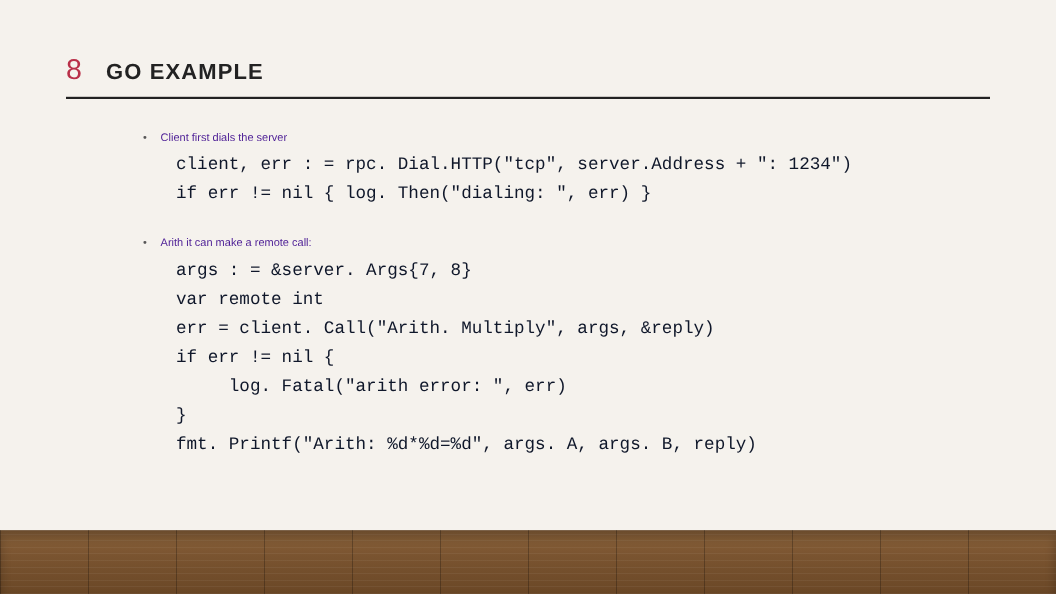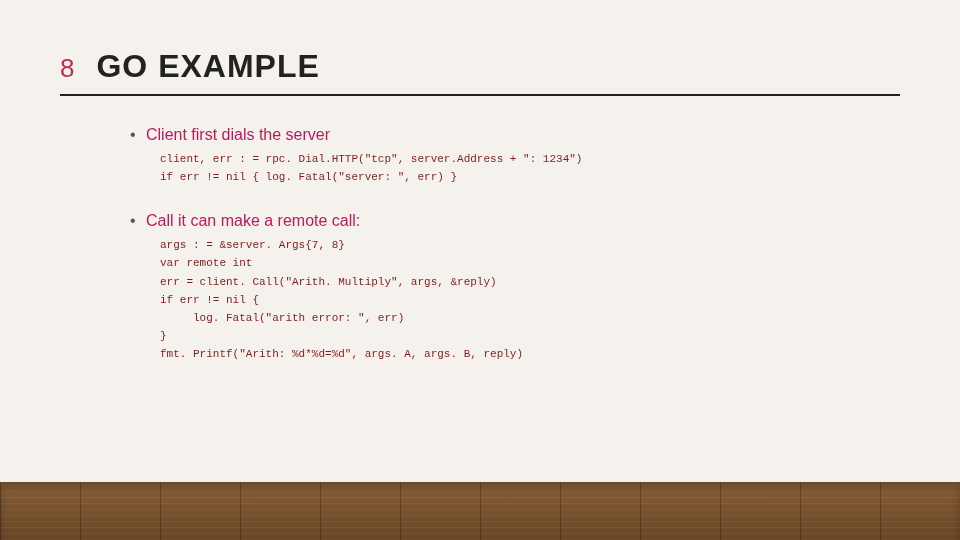--- a/index.html
+++ b/index.html
@@ -22,60 +22,60 @@
     gap: 22px;
     margin-bottom: 12px;
   }
   .page-num {
     color: #b93049;
     font-size: 26px;
     font-weight: 400;
     line-height: 1;
   }
   .title {
-    font-size: 32px;
+    font-size: 20px;
     font-weight: 600;
     letter-spacing: 1px;
     color: #222;
     line-height: 1;
   }
   .rule {
     border: none;
     border-top: 2px solid #222;
     margin: 0 0 30px 0;
   }
   .content {
     padding-left: 70px;
   }
   .bullet {
     margin-bottom: 26px;
   }
   .bullet-lead {
-    font-size: 16px;
-    color: #be185d;
+    font-size: 10px;
+    color: #4c1d95;
     margin-bottom: 6px;
     position: relative;
     padding-left: 16px;
   }
   .bullet-lead::before {
     content: "•";
     position: absolute;
     left: 0;
     top: 0;
     color: #555;
   }
   .code-block {
     padding-left: 30px;
   }
   .code-line {
     font-family: "Courier New", Courier, monospace;
-    font-size: 11px;
+    font-size: 16px;
     line-height: 1.65;
     white-space: pre;
-    color: #7f1d1d;
+    color: #0f172a;
   }
   .wood-floor {
     position: absolute;
     left: 0;
     right: 0;
     bottom: 0;
     height: 58px;
     background:
       repeating-linear-gradient(90deg,
         rgba(0,0,0,0.25) 0px, rgba(0,0,0,0.25) 1px,
@@ -95,26 +95,26 @@
     <div class="page-num">8</div>
     <div class="title">GO EXAMPLE</div>
   </div>
   <hr class="rule">
   <div class="content">
 
     <div class="bullet">
       <div class="bullet-lead">Client first dials the server</div>
       <div class="code-block">
         <div class="code-line">client, err : = rpc. Dial.HTTP("tcp", server.Address + ": 1234")</div>
-        <div class="code-line">if err != nil { log. Fatal("server: ", err) }</div>
+        <div class="code-line">if err != nil { log. Then("dialing: ", err) }</div>
       </div>
     </div>
 
     <div class="bullet">
-      <div class="bullet-lead">Call it can make a remote call:</div>
+      <div class="bullet-lead">Arith it can make a remote call:</div>
       <div class="code-block">
         <div class="code-line">args : = &amp;server. Args{7, 8}</div>
         <div class="code-line">var remote int</div>
         <div class="code-line">err = client. Call("Arith. Multiply", args, &amp;reply)</div>
         <div class="code-line">if err != nil {</div>
         <div class="code-line">     log. Fatal("arith error: ", err)</div>
         <div class="code-line">}</div>
         <div class="code-line">fmt. Printf("Arith: %d*%d=%d", args. A, args. B, reply)</div>
       </div>
     </div>

